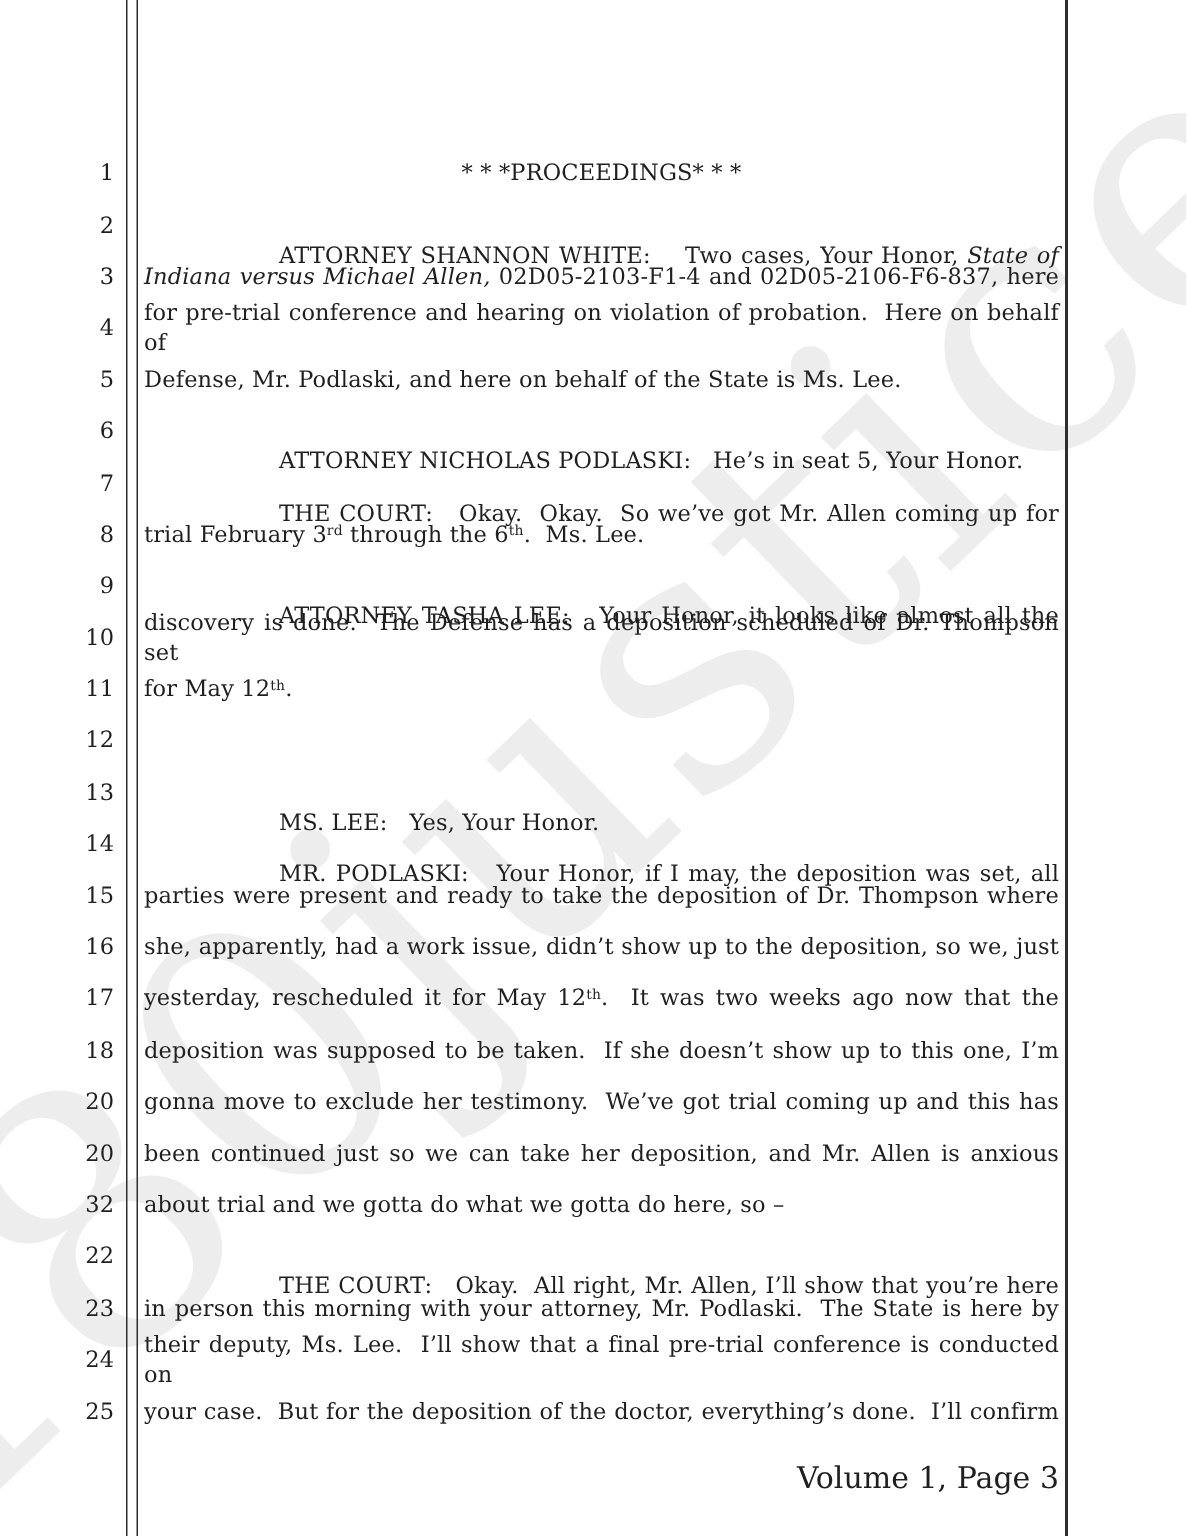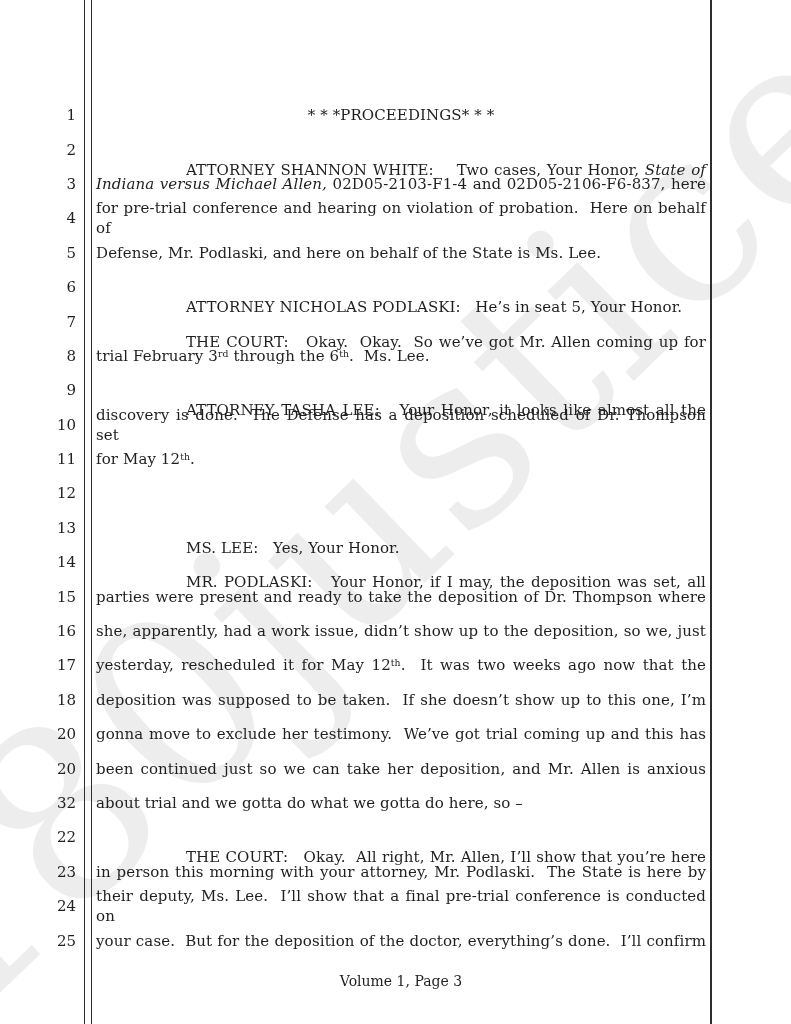--- a/index.html
+++ b/index.html
@@ -52,21 +52,21 @@
     letter-spacing:0.1px;
     white-space:normal;
   }
   .line-text.justify { text-align:justify; text-align-last:justify; }
   .line-text.center { text-align:center; text-align-last:center; }
   .line-text.indent { text-indent:90px;margin-top:20px; }
   .line-text .it { font-style:italic; }
   .line-text sup { font-size:62%; line-height:0; vertical-align:0.45em;text-align:right; }
   .footer {
     position:absolute; left:96px; top:973px; width:610px;
-    text-align:center; font-size:14px; z-index:1;
+    text-align:right; font-size:20px; z-index:1;
   }
 </style>
 </head>
 <body>
 
 <div class="page">
   <div class="watermark">180justice</div>
   <div class="rule-double"></div>
   <div class="rule-right"></div>
   <div class="content">

